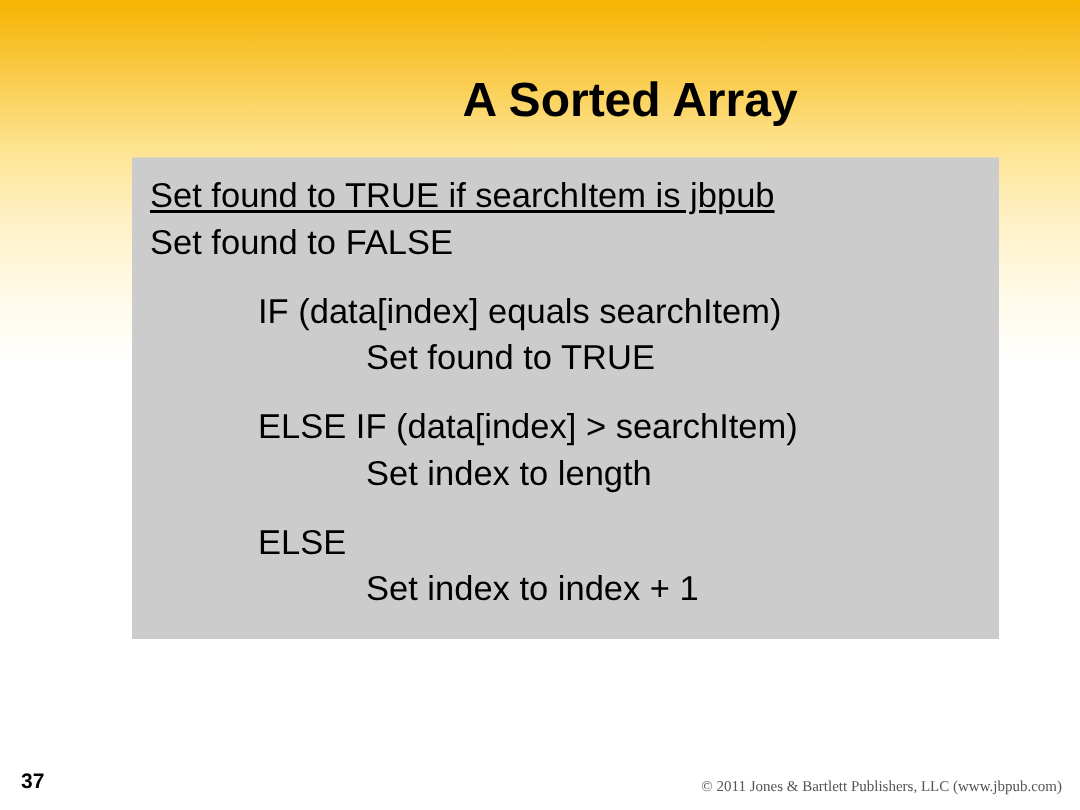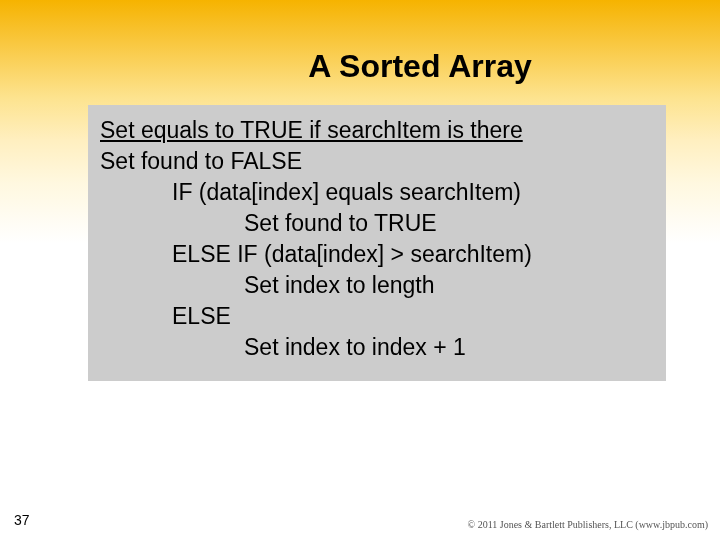--- a/index.html
+++ b/index.html
@@ -31,46 +31,46 @@
     margin-right: 54px;
     padding: 10px 12px 18px 12px;
     font-size: 23px;
     line-height: 1.35;
     color: #000;
     font-family: Arial, Helvetica, sans-serif;
   }
   .code-block .lead {
     text-decoration: underline;
   }
-  .ind1 { padding-left: 72px; }
+  .ind1 { padding-left: 72px; margin-top: 15px; }
   .ind2 { padding-left: 144px; }
   .page-num {
     position: absolute;
     left: 14px;
     bottom: 12px;
     font-size: 14px;
-    font-weight: normal;
+    font-weight: bold;
     color: #000;
   }
   .copyright {
     position: absolute;
     right: 12px;
     bottom: 10px;
     font-size: 10px;
     color: #555;
     font-family: Georgia, 'Times New Roman', serif;
   }
 </style>
 </head>
 <body>
 
 <div class="title">A Sorted Array</div>
 
 <div class="code-block">
-  <div class="lead">Set equals to TRUE if searchItem is there</div>
+  <div class="lead">Set found to TRUE if searchItem is jbpub</div>
   <div>Set found to FALSE</div>
   <div class="ind1">IF (data[index] equals searchItem)</div>
   <div class="ind2">Set found to TRUE</div>
   <div class="ind1">ELSE IF (data[index] &gt; searchItem)</div>
   <div class="ind2">Set index to length</div>
   <div class="ind1">ELSE</div>
   <div class="ind2">Set index to index + 1</div>
 </div>
 
 <div class="page-num">37</div>

